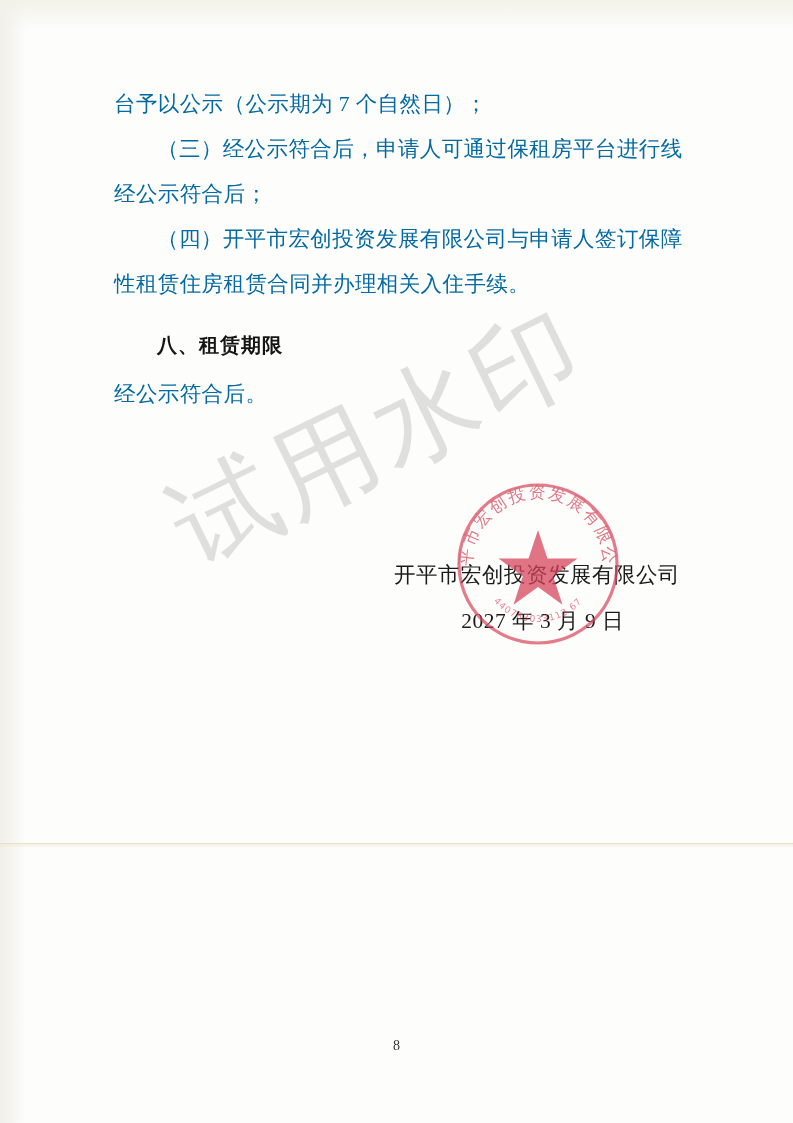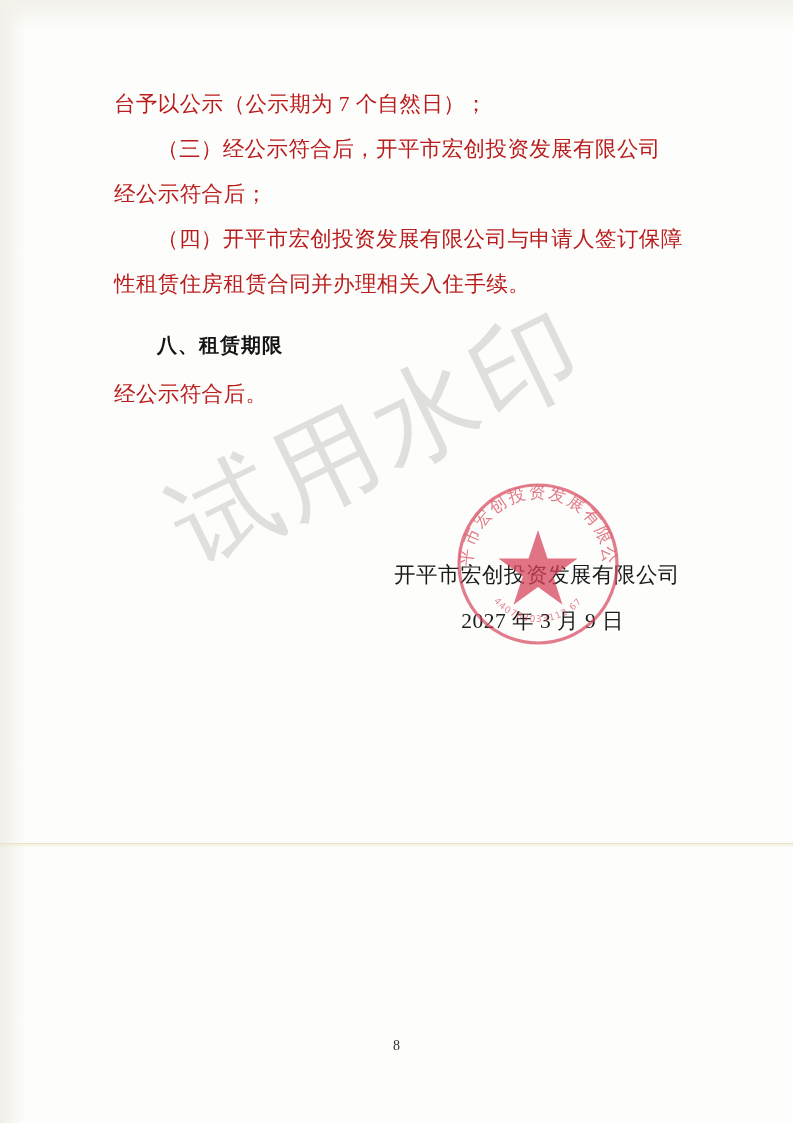--- a/index.html
+++ b/index.html
@@ -51,21 +51,21 @@
     left: 114px;
     top: 82px;
     width: 566px;
   }
   p.body-line {
     margin: 0;
     font-size: 21.5px;
     line-height: 45px;
     letter-spacing: 0.4px;
     white-space: nowrap;
-    color: #b91c1c;
+    color: #0369a1;
   }
   p.body-line.indent {
     text-indent: 43px;
   }
   .heading {
     margin: 0;
     padding-top: 16px;
     padding-bottom: 4px;
     font-size: 20px;
     line-height: 45px;
@@ -138,21 +138,21 @@
 
 <div class="page">
 
   <div class="scan-shade-left"></div>
   <div class="scan-shade-top"></div>
   <div class="scan-fold"></div>
   <div class="scan-fold2"></div>
 
   <div class="content">
     <p class="body-line">台予以公示（公示期为 7 个自然日）；</p>
-    <p class="body-line indent">（三）经公示符合后，开平市宏创投资发展有限公司</p>
+    <p class="body-line indent">（三）经公示符合后，申请人可通过保租房平台进行线</p>
     <p class="body-line">经公示符合后；</p>
     <p class="body-line indent">（四）开平市宏创投资发展有限公司与申请人签订保障</p>
     <p class="body-line">性租赁住房租赁合同并办理相关入住手续。</p>
 
     <h2 class="heading">八、租赁期限</h2>
 
     <p class="body-line">经公示符合后。</p>
   </div>
 
   <div class="sign-block">

